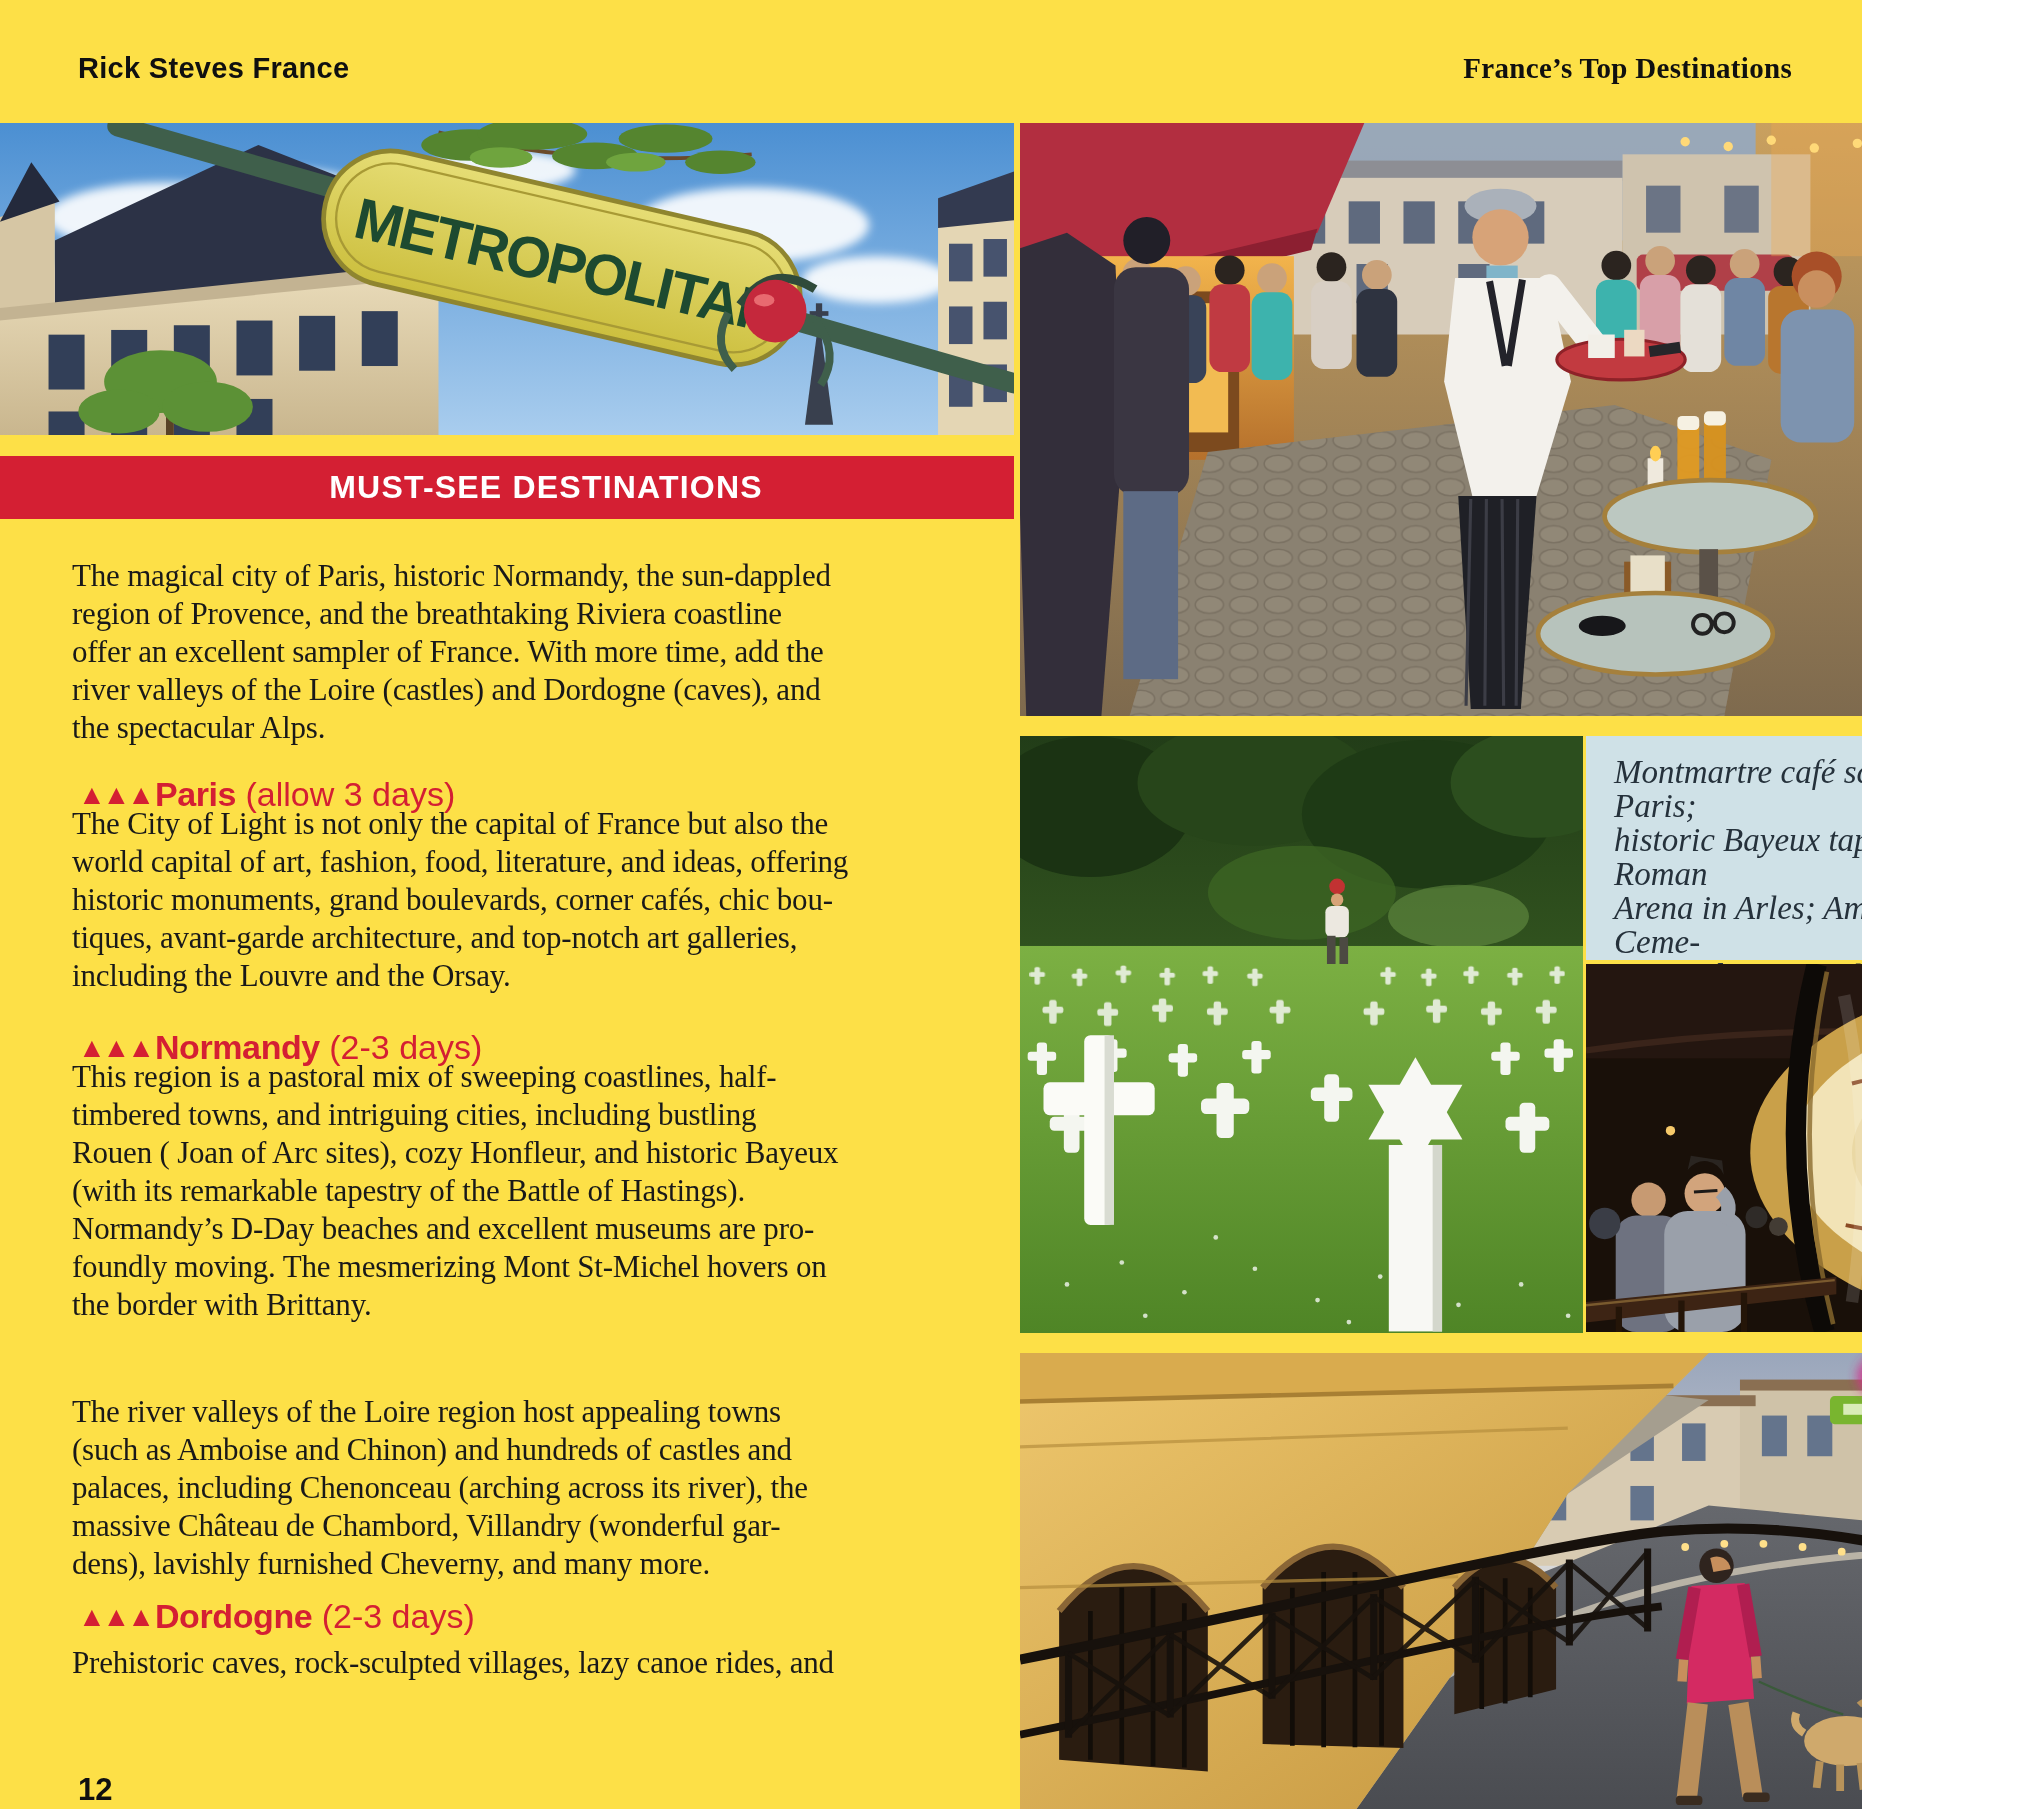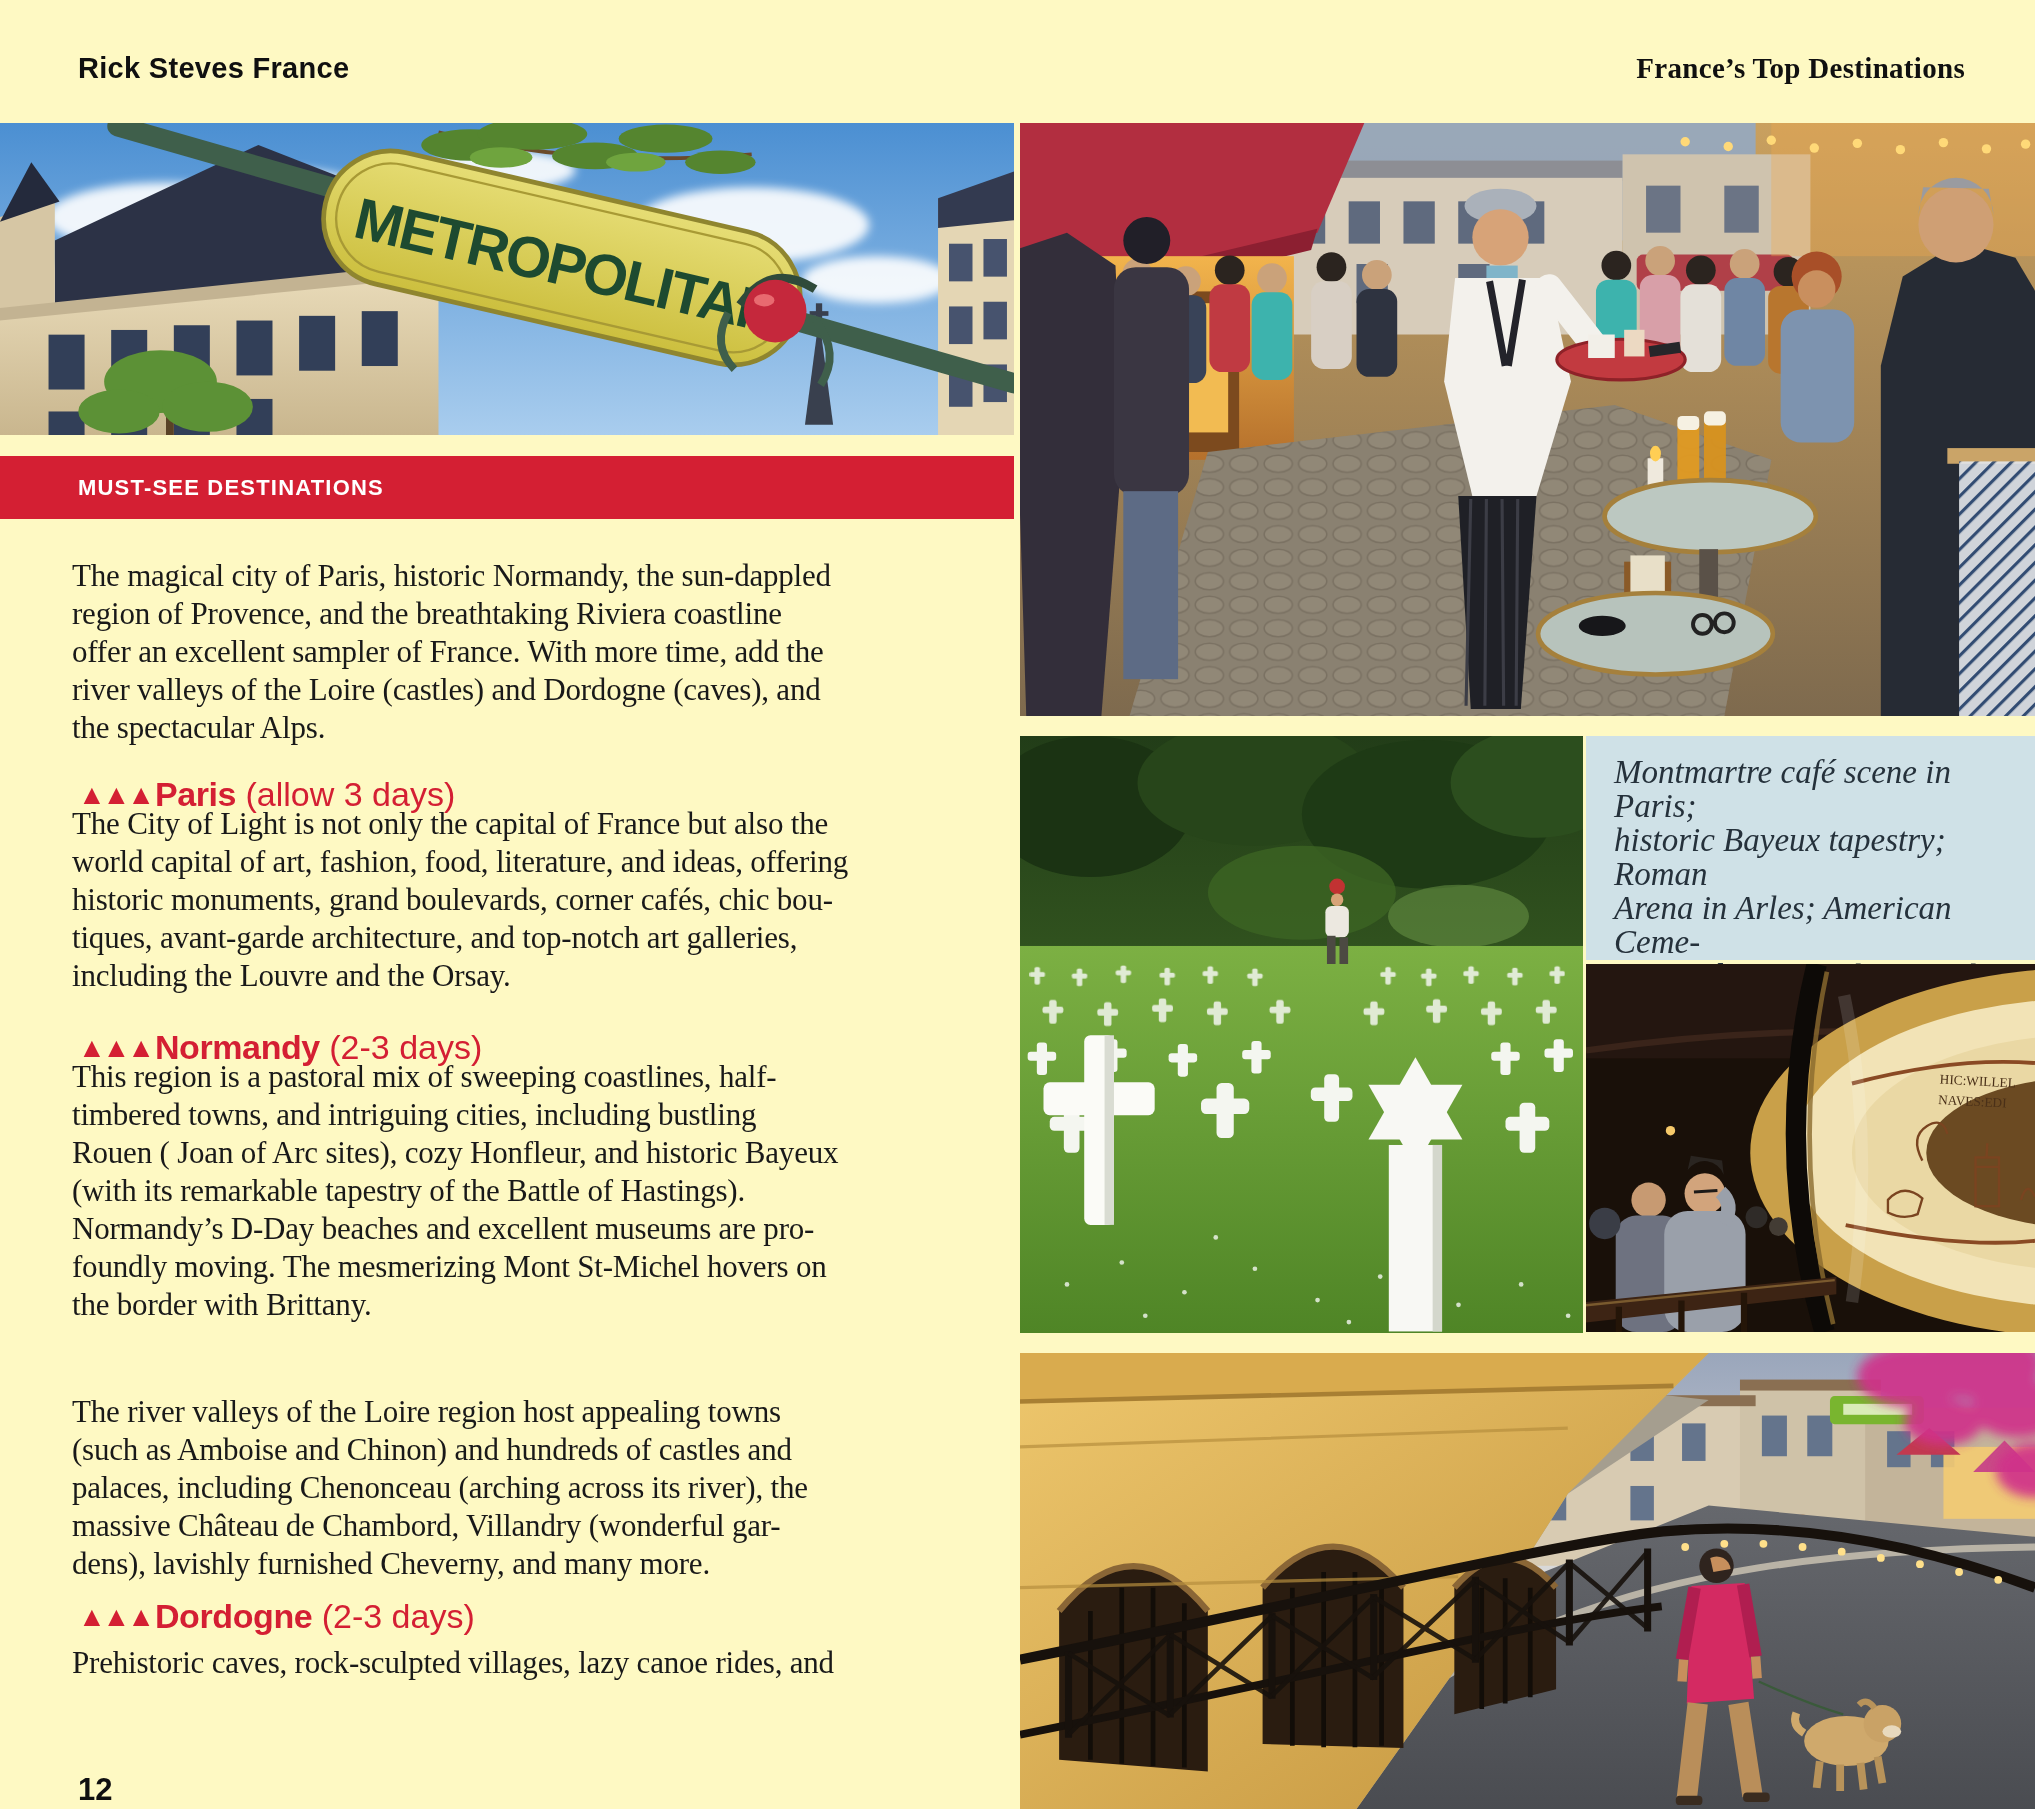--- a/index.html
+++ b/index.html
@@ -1,34 +1,34 @@
 <!DOCTYPE html>
 <html style="font-size:12.5px"><head>
 <meta charset="utf-8">
 <style>
   html,body{margin:0;padding:0;background:#ffffff;}
-  .page{position:relative;width:2035px;height:1809px;background:#fef9c3;overflow:hidden;
+  .page{position:relative;width:1862px;height:1809px;background:#fde047;overflow:hidden;
         font-family:"Liberation Sans", sans-serif;color:#161616;}
   .abs{position:absolute;}
   
   .hdr{top:52px;font-size:29px;font-weight:700;letter-spacing:0.3px;color:#101010;}
   .hdr-left{left:78px;}
   .hdr-right{right:70px;font-family:Liberation Serif, serif;}
   
   .photo{position:absolute;overflow:hidden;background:#d8d8d8;}
   .photo svg{display:block;width:100%;height:100%;}
   #photo-metro{left:0;top:123px;width:1014px;height:312px;}
   #photo-cafe{left:1020px;top:123px;width:1015px;height:593px;}
   #photo-cemetery{left:1020px;top:736px;width:563px;height:597px;}
   #photo-tapestry{left:1586px;top:964px;width:449px;height:368px;}
   #photo-arles{left:1020px;top:1353px;width:1015px;height:456px;}
   
   .banner{left:0;top:456px;width:1014px;height:63px;background:#d41f33;}
-  .banner span{display:block;padding-left:78px;line-height:63px;font-size:22px;font-weight:700;
-               letter-spacing:1.2px;color:#ffffff;}
+  .banner span{display:block;padding-left:78px;line-height:63px;font-size:32px;font-weight:700;
+               letter-spacing:1.2px;color:#ffffff;text-align:center;}
   
   .para{left:72px;width:932px;font-family:"Liberation Serif", serif;font-size:31px;
         line-height:38px;letter-spacing:-0.2px;color:#191919;white-space:pre-line;}
   .sec-heading{left:78px;width:932px;font-size:34px;line-height:48px;color:#d41f33;white-space:nowrap;}
   .tri{font-size:28px;letter-spacing:-3.1px;margin-right:3.1px;vertical-align:1.6px;}
   .sec-name{font-weight:700;letter-spacing:-0.4px;}
   .sec-dur{font-weight:400;margin-left:9.4px;}
   
   .caption-box{left:1586px;top:736px;width:449px;height:224px;background:#cfe1e7;}
   .caption-text{position:absolute;left:28px;top:19px;width:409px;

